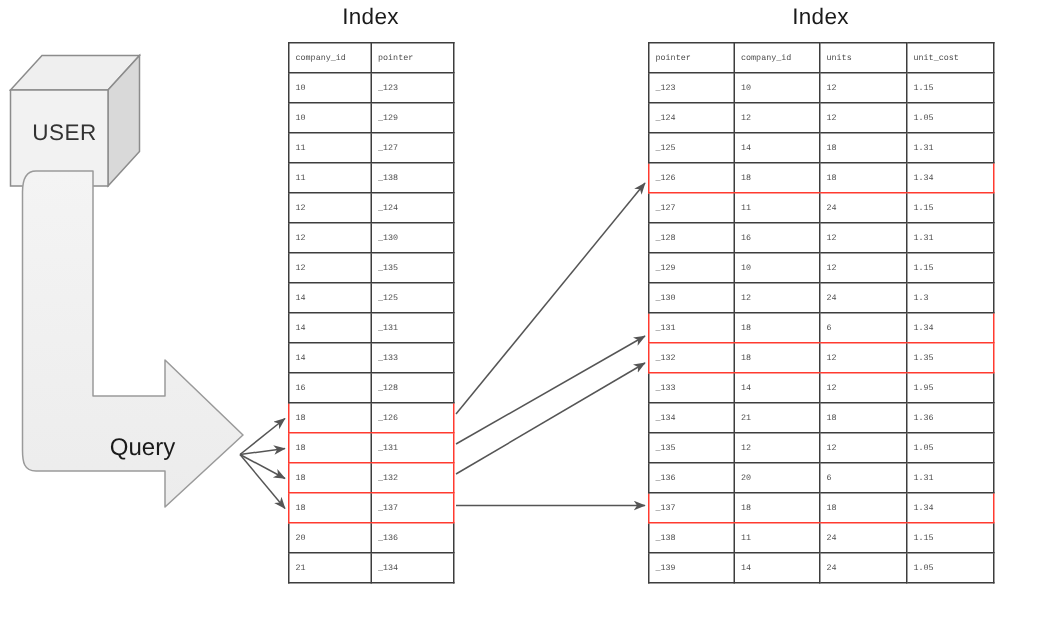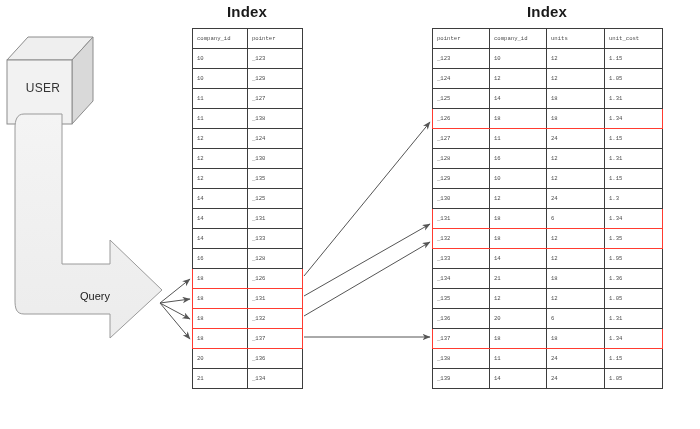--- a/index.html
+++ b/index.html
@@ -7,21 +7,21 @@
     width:700px;height:429px;position:relative;overflow:hidden;
     background:#ffffff;
     font-family:"Liberation Sans", sans-serif;
     color:#333333;
   }
   .stage{position:absolute;left:0;top:0;width:700px;height:429px;}
 
   
   .title{
     position:absolute;text-align:center;
-    font-size:15px;color:#1a1a1a;font-weight:700;
+    font-size:15px;color:#1a1a1a;font-weight:400;
     letter-spacing:.2px;
   }
   #index-title{left:192px;top:3px;width:110px;}
   #table-title{left:432px;top:3px;width:230px;}
 
   
   .gridtable{
     position:absolute;
     border-collapse:collapse;
     background:#ffffff;
@@ -59,30 +59,30 @@
   #main-table col.c0{width:57px;}
   #main-table col.c1{width:57px;}
   #main-table col.c2{width:58px;}
   #main-table col.c3{width:58px;}
 
   
   #user-cube{position:absolute;left:6px;top:33px;width:88px;height:92px;}
   #user-label{
     position:absolute;left:6px;top:33px;width:88px;height:92px;
     display:flex;align-items:center;justify-content:center;
-    font-size:12px;color:#333;letter-spacing:.3px;
+    font-size:15px;color:#333;letter-spacing:.3px;
     pointer-events:none;
     padding-top:18px;padding-right:14px;box-sizing:border-box;
   }
 
   
   #query-arrow{position:absolute;left:14px;top:112px;width:176px;height:230px;}
   #query-label{
     position:absolute;left:40px;top:290px;width:110px;
-    text-align:center;font-size:11px;color:#1a1a1a;
+    text-align:center;font-size:16px;color:#1a1a1a;
     pointer-events:none;
   }
 
   
   #connectors{position:absolute;left:0;top:0;width:700px;height:429px;pointer-events:none;}
 </style>
 </head>
 <body>
 
 <div class="stage">

